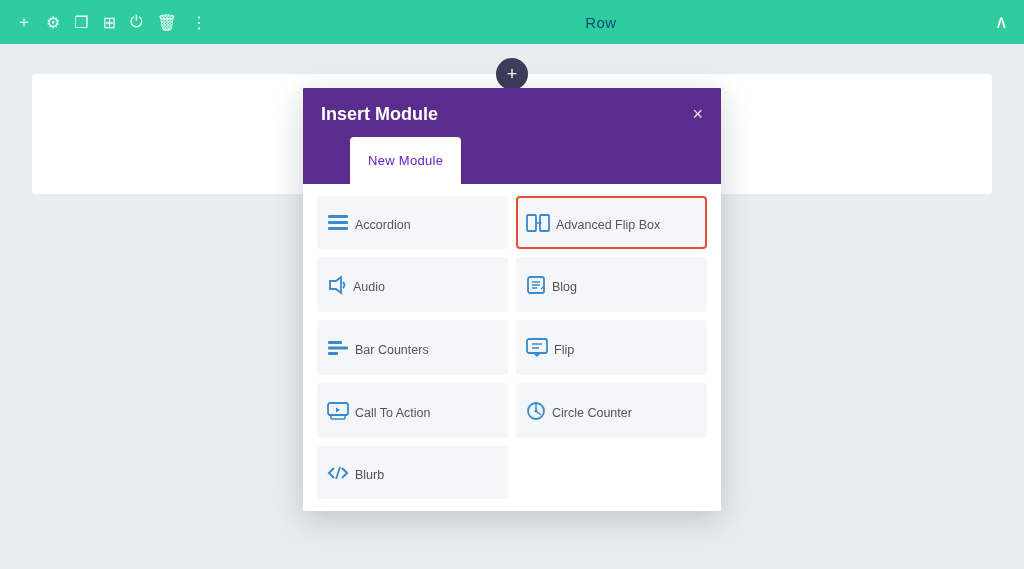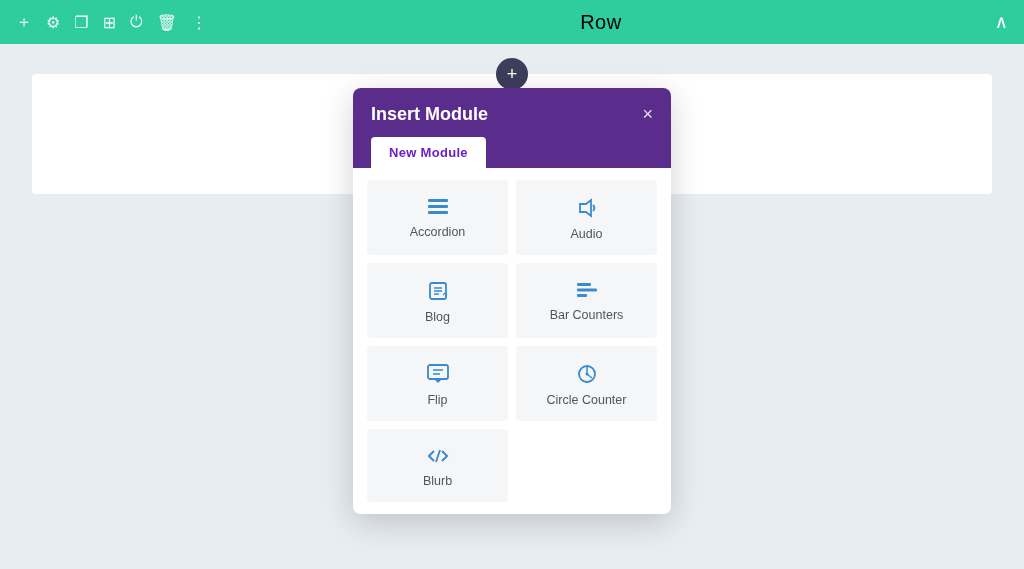--- a/index.html
+++ b/index.html
@@ -21,22 +21,22 @@
       justify-content: space-between;
       padding: 0 16px;
     }
     .toolbar-left {
       display: flex;
       align-items: center;
       gap: 14px;
       color: white;
     }
     .toolbar-center {
-      color: #000000;
-      font-size: 20px;
+      color: #0c4a6e;
+      font-size: 15px;
       font-weight: 500;
       letter-spacing: 0.5px;
     }
     .toolbar-right {
       color: white;
     }
     .toolbar-icon {
       font-size: 16px;
       cursor: pointer;
       opacity: 0.9;
@@ -90,22 +90,22 @@
     .modal-overlay {
       position: absolute;
       top: 14px;
       left: 50%;
       transform: translateX(-50%);
       z-index: 100;
     }
 
     .modal {
       background: white;
-      border-radius: 8px;
-      width: 318px;
+      border-radius: 1px;
+      width: 418px;
       box-shadow: 0 8px 32px rgba(0,0,0,0.18);
       overflow: hidden;
     }
 
     .modal-header {
       background: #5a2d8c;
       padding: 16px 18px 0 18px;
       display: flex;
       flex-direction: column;
     }
@@ -129,26 +129,27 @@
       cursor: pointer;
       opacity: 0.85;
     }
 
     .modal-tabs {
       display: flex;
       gap: 0;
     }
 
     .modal-tab {
-      padding: 8px 18px;
+      padding: 16px 18px;
       border-radius: 4px 4px 0 0;
       font-size: 13px;
-      font-weight: 700;
+      font-weight: 400;
       cursor: pointer;
       letter-spacing: 0.3px;
+      margin-left: 29px;
     }
 
     .modal-tab.active {
       background: white;
       color: #6b21c8;
     }
 
     .modal-tab.inactive {
       background: transparent;
       color: rgba(255,255,255,0.85);
@@ -180,21 +181,21 @@
       display: grid;
       grid-template-columns: 1fr 1fr;
       gap: 8px;
     }
 
     .module-item {
       background: #f4f6f8;
       border-radius: 4px;
       padding: 16px 8px 12px;
       display: flex;
-      flex-direction: column;
+      flex-direction: row;
       align-items: center;
       gap: 6px;
       cursor: pointer;
       border: 2px solid transparent;
       transition: border-color 0.2s;
     }
 
     .module-item.selected {
       border: 2px solid #e74c3c;
       background: #f4f6f8;
@@ -260,20 +261,31 @@
               <span class="module-icon">
                 <svg width="22" height="18" viewBox="0 0 22 18" fill="none">
                   <rect x="1" y="1" width="20" height="3" rx="1" fill="#3a8acd"></rect>
                   <rect x="1" y="7" width="20" height="3" rx="1" fill="#3a8acd"></rect>
                   <rect x="1" y="13" width="20" height="3" rx="1" fill="#3a8acd"></rect>
                 </svg>
               </span>
               <span class="module-label">Accordion</span>
             </div>
 
+            <div class="module-item selected">
+              <span class="module-icon">
+                <svg width="24" height="18" viewBox="0 0 24 18" fill="none">
+                  <rect x="1" y="1" width="9" height="16" rx="1" fill="none" stroke="#3a8acd" stroke-width="1.8"></rect>
+                  <rect x="14" y="1" width="9" height="16" rx="1" fill="none" stroke="#3a8acd" stroke-width="1.8"></rect>
+                  <line x1="10" y1="9" x2="14" y2="9" stroke="#3a8acd" stroke-width="1.5" marker-end="url(#arr)"></line>
+                  <polygon points="13,6.5 16,9 13,11.5" fill="#3a8acd"></polygon>
+                </svg>
+              </span>
+              <span class="module-label">Advanced Flip Box</span>
+            </div>
 
             <div class="module-item">
               <span class="module-icon">
                 <svg width="20" height="20" viewBox="0 0 20 20" fill="none">
                   <polygon points="3,6 9,6 14,2 14,18 9,14 3,14" fill="none" stroke="#3a8acd" stroke-width="1.8"></polygon>
                   <path d="M16 7 Q19 10 16 13" stroke="#3a8acd" stroke-width="1.8" fill="none"></path>
                 </svg>
               </span>
               <span class="module-label">Audio</span>
             </div>
@@ -308,20 +320,32 @@
                   <rect x="1" y="1" width="20" height="14" rx="2" fill="none" stroke="#3a8acd" stroke-width="1.8"></rect>
                   <polygon points="7,15 11,19 15,15" fill="#3a8acd"></polygon>
                   <line x1="6" y1="6" x2="16" y2="6" stroke="#3a8acd" stroke-width="1.5"></line>
                   <line x1="6" y1="10" x2="13" y2="10" stroke="#3a8acd" stroke-width="1.5"></line>
                 </svg>
               </span>
               <span class="module-label">Flip</span>
             </div>
 
 
+            <div class="module-item">
+              <span class="module-icon">
+                <svg width="22" height="18" viewBox="0 0 22 18" fill="none">
+                  <rect x="1" y="1" width="20" height="12" rx="2" fill="none" stroke="#3a8acd" stroke-width="1.8"></rect>
+                  <line x1="4" y1="14" x2="4" y2="17" stroke="#3a8acd" stroke-width="1.5"></line>
+                  <line x1="18" y1="14" x2="18" y2="17" stroke="#3a8acd" stroke-width="1.5"></line>
+                  <line x1="4" y1="17" x2="18" y2="17" stroke="#3a8acd" stroke-width="1.5"></line>
+                  <polygon points="9,5.5 13,8 9,10.5" fill="#3a8acd"></polygon>
+                </svg>
+              </span>
+              <span class="module-label">Call To Action</span>
+            </div>
 
             <div class="module-item">
               <span class="module-icon">
                 <svg width="20" height="20" viewBox="0 0 20 20" fill="none">
                   <circle cx="10" cy="10" r="8" fill="none" stroke="#3a8acd" stroke-width="1.8"></circle>
                   <line x1="10" y1="10" x2="10" y2="3" stroke="#3a8acd" stroke-width="1.5"></line>
                   <line x1="10" y1="10" x2="15" y2="14" stroke="#3a8acd" stroke-width="1.5"></line>
                   <circle cx="10" cy="10" r="1.5" fill="#3a8acd"></circle>
                 </svg>
               </span>

